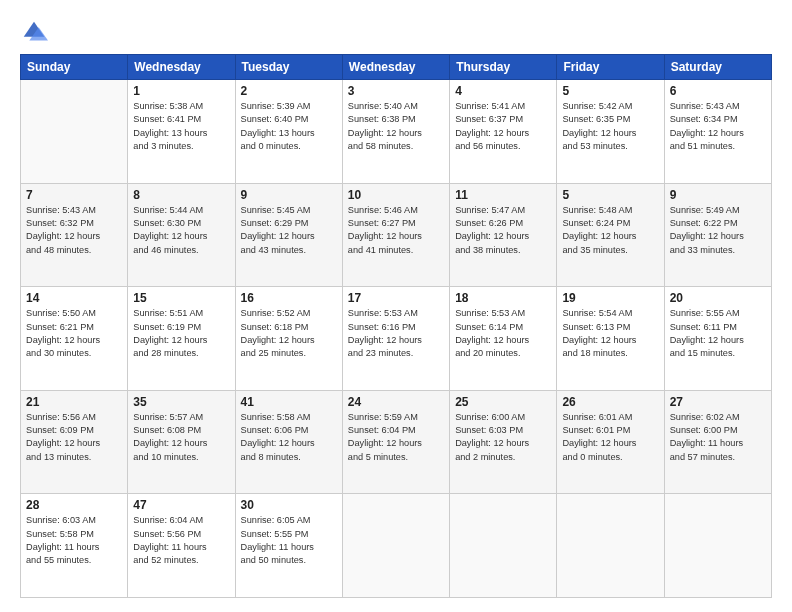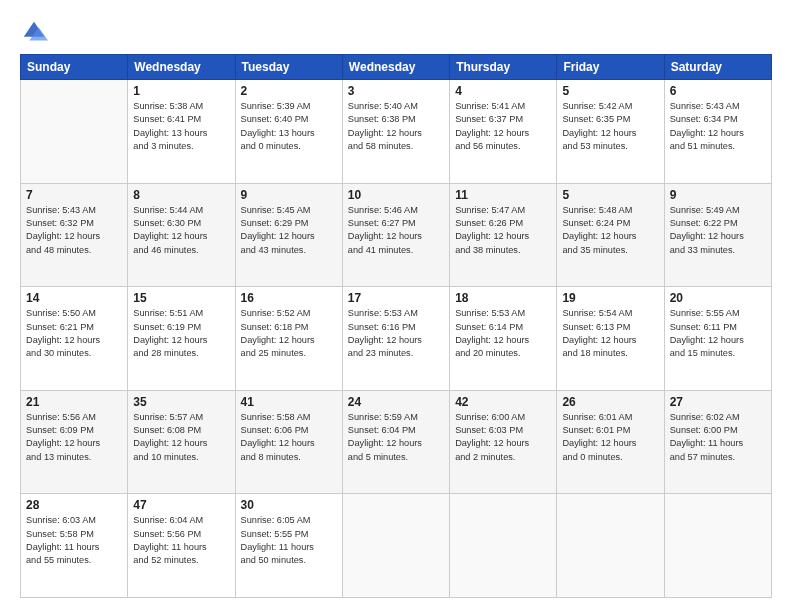--- a/index.html
+++ b/index.html
@@ -235,21 +235,21 @@
           </td>
           <td>
             <span class="day-number">41</span>
             <div class="cell-info">Sunrise: 5:58 AM<br>Sunset: 6:06 PM<br>Daylight: 12 hours<br>and 8 minutes.</div>
           </td>
           <td>
             <span class="day-number">24</span>
             <div class="cell-info">Sunrise: 5:59 AM<br>Sunset: 6:04 PM<br>Daylight: 12 hours<br>and 5 minutes.</div>
           </td>
           <td>
-            <span class="day-number">42</span>
+            <span class="day-number">25</span>
             <div class="cell-info">Sunrise: 6:00 AM<br>Sunset: 6:03 PM<br>Daylight: 12 hours<br>and 2 minutes.</div>
           </td>
           <td>
             <span class="day-number">26</span>
             <div class="cell-info">Sunrise: 6:01 AM<br>Sunset: 6:01 PM<br>Daylight: 12 hours<br>and 0 minutes.</div>
           </td>
           <td>
             <span class="day-number">27</span>
             <div class="cell-info">Sunrise: 6:02 AM<br>Sunset: 6:00 PM<br>Daylight: 11 hours<br>and 57 minutes.</div>
           </td>

